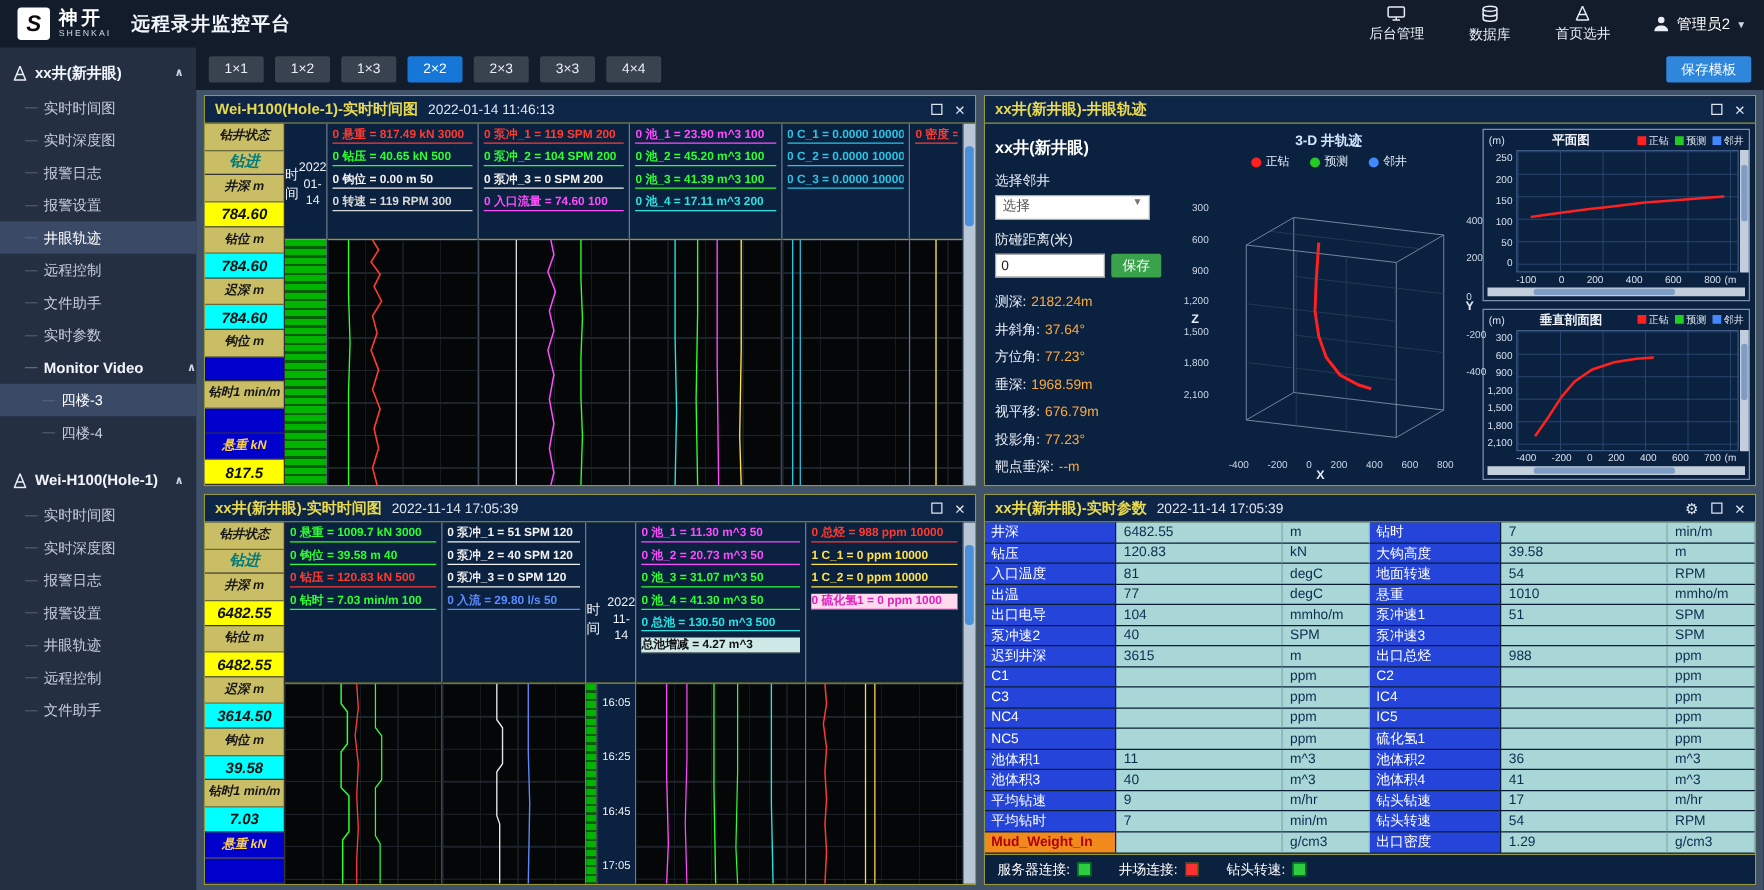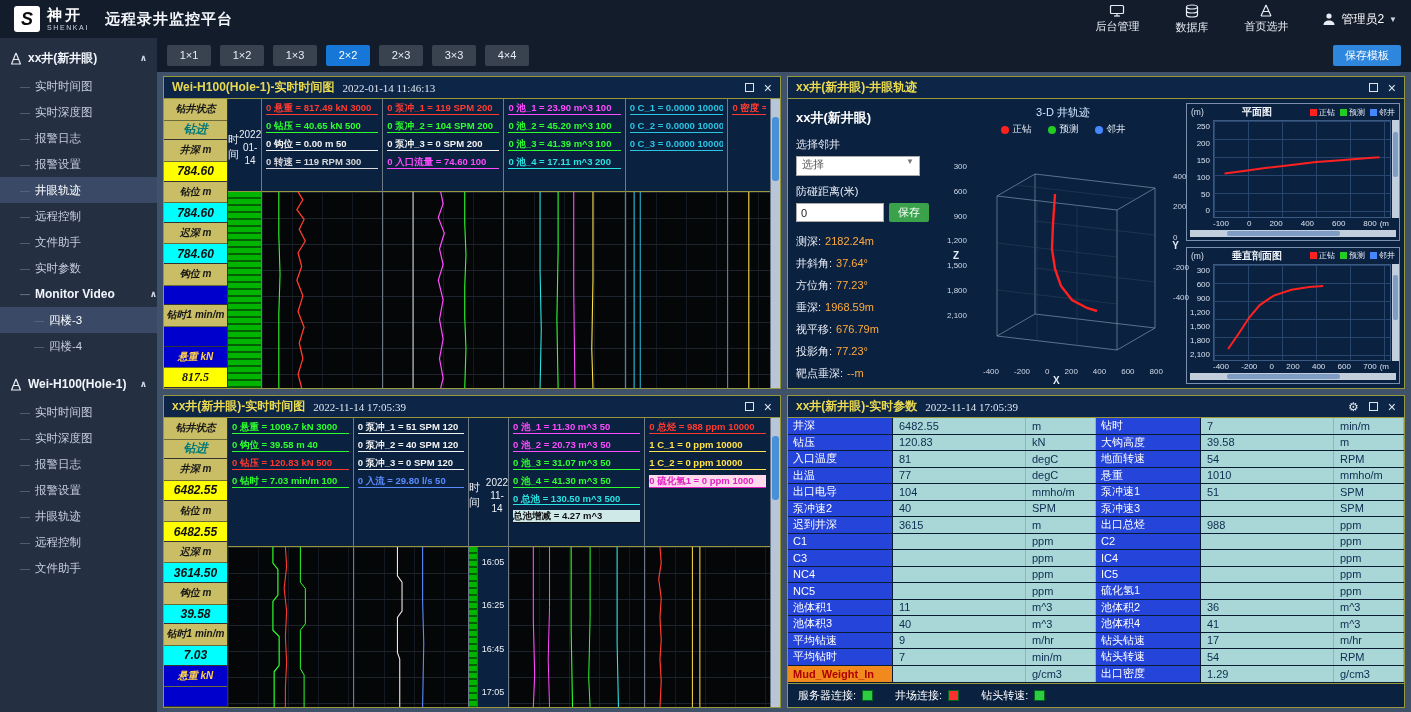--- a/index.html
+++ b/index.html
@@ -35,21 +35,21 @@
 .main{flex:1;display:flex;flex-direction:column;min-width:0;}
 .toolbar{height:34px;display:flex;align-items:center;background:#131c2b;padding:0 10px;flex:none;}
 .layout-btns{display:flex;gap:9px;}
 .layout-btn{min-width:44px;height:21px;background:#39424f;color:#e8edf5;font-size:11px;border:none;border-radius:2px;cursor:pointer;padding:0 10px;}
 .layout-btn[data-active="true"]{background:#1677d9;color:#fff;}
 .save-template-btn{margin-left:auto;height:21px;background:#2f86dd;color:#fff;border:none;border-radius:2px;font-size:11px;padding:0 12px;cursor:pointer;}
 .grid{flex:1;display:grid;grid-template-columns:1fr 1fr;grid-template-rows:1fr 1fr;gap:6px;padding:4px 6px;background:#40516a;min-height:0;}
 .panel{background:#0b2140;border:1px solid #97973c;display:flex;flex-direction:column;min-height:0;min-width:0;}
 .panel-header{height:22px;flex:none;display:flex;align-items:center;padding:0 8px;background:#0d2547;border-bottom:1px solid #97973c;}
 .panel-title{color:#e8d94f;font-size:12px;font-weight:bold;white-space:nowrap;}
-.panel-time{color:#dfe6f0;font-size:11px;margin-left:8px;white-space:nowrap;font-family:Liberation Serif, serif;}
+.panel-time{color:#dfe6f0;font-size:11px;margin-left:8px;white-space:nowrap;}
 .win-icons{margin-left:auto;display:flex;align-items:center;gap:10px;color:#dfe6f0;}
 .win-expand{width:9px;height:9px;border:1px solid #dfe6f0;display:inline-block;cursor:pointer;}
 .win-close{font-size:14px;line-height:1;cursor:pointer;}
 .win-gear{font-size:12px;cursor:pointer;line-height:1;}
 
 .chart-body{flex:1;display:flex;min-height:0;position:relative;background:#0b2140;}
 .param-col{width:64px;flex:none;display:flex;flex-direction:column;border-right:1px solid #333;}
 .pblock{display:flex;flex-direction:column;flex:1;min-height:0;}
 .plabel{flex:1;background:#c9bd66;color:#161616;font-size:10px;font-weight:bold;font-style:italic;display:flex;align-items:center;justify-content:center;text-align:center;border-bottom:1px solid #6b6b3a;line-height:1.05;padding:1px;}
 .pvalue{flex:1;background:#0000cc;color:#fff;font-size:12px;font-weight:bold;font-style:italic;display:flex;align-items:center;justify-content:center;border-bottom:1px solid #333;}
@@ -82,21 +82,21 @@
 .fld-label{font-size:11px;margin:8px 0 4px;}
 .select-box{width:124px;height:20px;background:#fff;color:#555;font-size:11px;display:flex;align-items:flex-start;justify-content:space-between;padding:0 5px;border:1px solid #aaa;cursor:pointer;}
 .sel-caret{color:#777;font-size:8px;}
 .dist-row{display:flex;gap:5px;margin-top:3px;}
 .dist-input{width:88px;height:19px;border:1px solid #aaa;font-size:11px;padding:0 4px;background:#fff;color:#222;}
 .save-btn{height:19px;background:#3aa24b;color:#fff;border:none;border-radius:2px;font-size:11px;padding:0 9px;cursor:pointer;}
 .info-list{margin-top:12px;}
 .info-line{font-size:11px;margin:7px 0;}
 .il-value{color:#ffab3d;margin-left:4px;}
 .t3{flex:1;display:flex;flex-direction:column;align-items:center;min-width:0;position:relative;}
-.t3-title{color:#cfe4ff;font-size:11px;font-weight:normal;margin-top:2px;}
+.t3-title{color:#cfe4ff;font-size:11px;font-weight:bold;margin-top:2px;}
 .t3-legend{display:flex;gap:16px;margin-top:3px;align-items:center;}
 .li{display:flex;align-items:center;gap:4px;color:#e3ebf6;font-size:9.5px;}
 .dot{width:8px;height:8px;border-radius:50%;}
 .t3-canvas{position:relative;width:252px;flex:1;min-height:0;}
 .t3-canvas > svg{position:absolute;inset:0;width:100%;height:100%;}
 .zticks{position:absolute;left:4px;top:26px;height:158px;display:flex;flex-direction:column;justify-content:space-between;font-size:8px;color:#cdd8e8;text-align:right;width:26px;}
 .xticks3{position:absolute;left:46px;right:26px;bottom:8px;display:flex;justify-content:space-between;font-size:8px;color:#cdd8e8;}
 .yticks3{position:absolute;right:0;top:36px;height:130px;display:flex;flex-direction:column;justify-content:space-between;font-size:8px;color:#cdd8e8;}
 .ax{position:absolute;color:#e3ebf6;font-size:10px;font-weight:bold;}
 .ax.z{left:16px;top:46%;}
@@ -337,21 +337,21 @@
                   <div class="pvalue"></div>
                 </div>
 
                 <div class="pblock">
                   <div class="plabel">钻时1 min/m</div>
                   <div class="pvalue"></div>
                 </div>
 
                 <div class="pblock">
                   <div class="plabel" style="background: rgb(0, 0, 204); color: rgb(255, 210, 74);">悬重 kN</div>
-                  <div class="pvalue" style="background: rgb(255, 255, 0); color: rgb(16, 16, 16); font-family: Liberation Serif, serif;">817.5</div>
+                  <div class="pvalue" style="background: rgb(255, 255, 0); color: rgb(16, 16, 16);">817.5</div>
                 </div>
               </div>
             <div class="time-col">
               <div class="time-head">
                 <span class="time-label">时间</span>
                 <span class="time-date"><span>2022</span><br><span>01-14</span></span>
               </div>
               <div class="state-strip"></div>
             </div>
             <div class="tracks">

